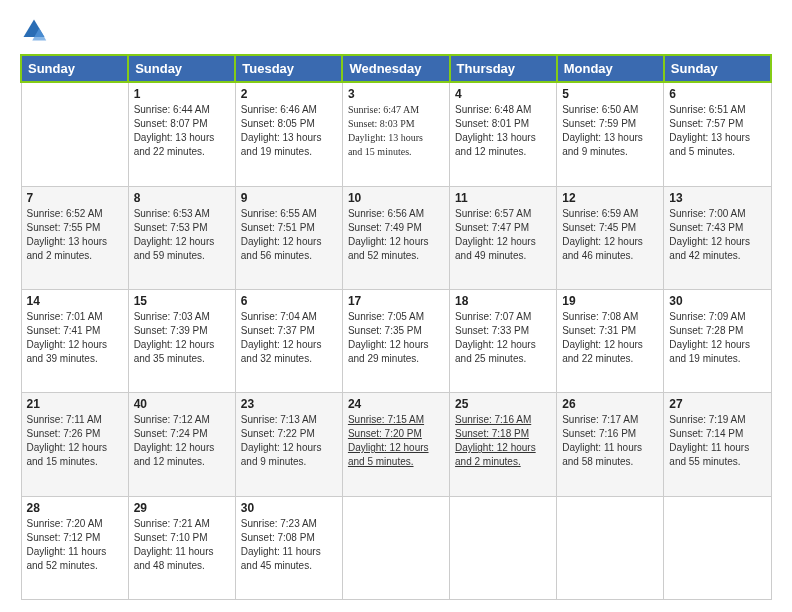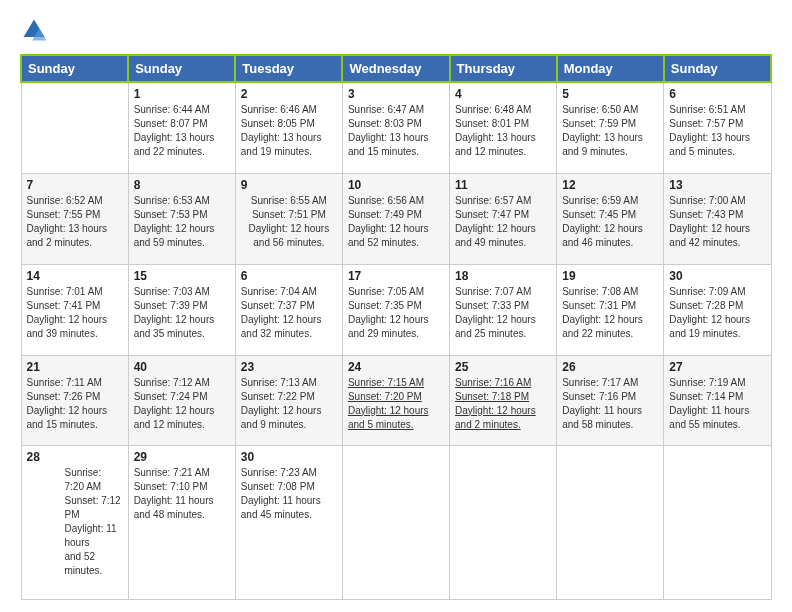--- a/index.html
+++ b/index.html
@@ -138,21 +138,21 @@
           </td>
           <td>
             <span class="day-num">2</span>
             <div class="day-info" style="white-space: pre-line;">Sunrise: 6:46 AM
 Sunset: 8:05 PM
 Daylight: 13 hours
 and 19 minutes.</div>
           </td>
           <td>
             <span class="day-num">3</span>
-            <div class="day-info" style="white-space: pre-line;">Sunrise: 6:47 AM
+            <div class="day-info" style="white-space: pre-line; font-family: Liberation Serif, serif;">Sunrise: 6:47 AM
 Sunset: 8:03 PM
 Daylight: 13 hours
 and 15 minutes.</div>
           </td>
           <td>
             <span class="day-num">4</span>
             <div class="day-info" style="white-space: pre-line;">Sunrise: 6:48 AM
 Sunset: 8:01 PM
 Daylight: 13 hours
 and 12 minutes.</div>
@@ -182,21 +182,21 @@
           </td>
           <td>
             <span class="day-num">8</span>
             <div class="day-info" style="white-space: pre-line;">Sunrise: 6:53 AM
 Sunset: 7:53 PM
 Daylight: 12 hours
 and 59 minutes.</div>
           </td>
           <td>
             <span class="day-num">9</span>
-            <div class="day-info" style="white-space: pre-line; text-align: center;">Sunrise: 6:55 AM
+            <div class="day-info" style="white-space: pre-line;">Sunrise: 6:55 AM
 Sunset: 7:51 PM
 Daylight: 12 hours
 and 56 minutes.</div>
           </td>
           <td>
             <span class="day-num">10</span>
             <div class="day-info" style="white-space: pre-line;">Sunrise: 6:56 AM
 Sunset: 7:49 PM
 Daylight: 12 hours
 and 52 minutes.</div>
@@ -321,21 +321,21 @@
             <span class="day-num">27</span>
             <div class="day-info" style="white-space: pre-line;">Sunrise: 7:19 AM
 Sunset: 7:14 PM
 Daylight: 11 hours
 and 55 minutes.</div>
           </td>
         </tr>
         <tr class="row-odd">
           <td>
             <span class="day-num">28</span>
-            <div class="day-info" style="white-space: pre-line; margin-left: 38px;">Sunrise: 7:20 AM
+            <div class="day-info" style="white-space: pre-line;">Sunrise: 7:20 AM
 Sunset: 7:12 PM
 Daylight: 11 hours
 and 52 minutes.</div>
           </td>
           <td>
             <span class="day-num">29</span>
             <div class="day-info" style="white-space: pre-line;">Sunrise: 7:21 AM
 Sunset: 7:10 PM
 Daylight: 11 hours
 and 48 minutes.</div>

